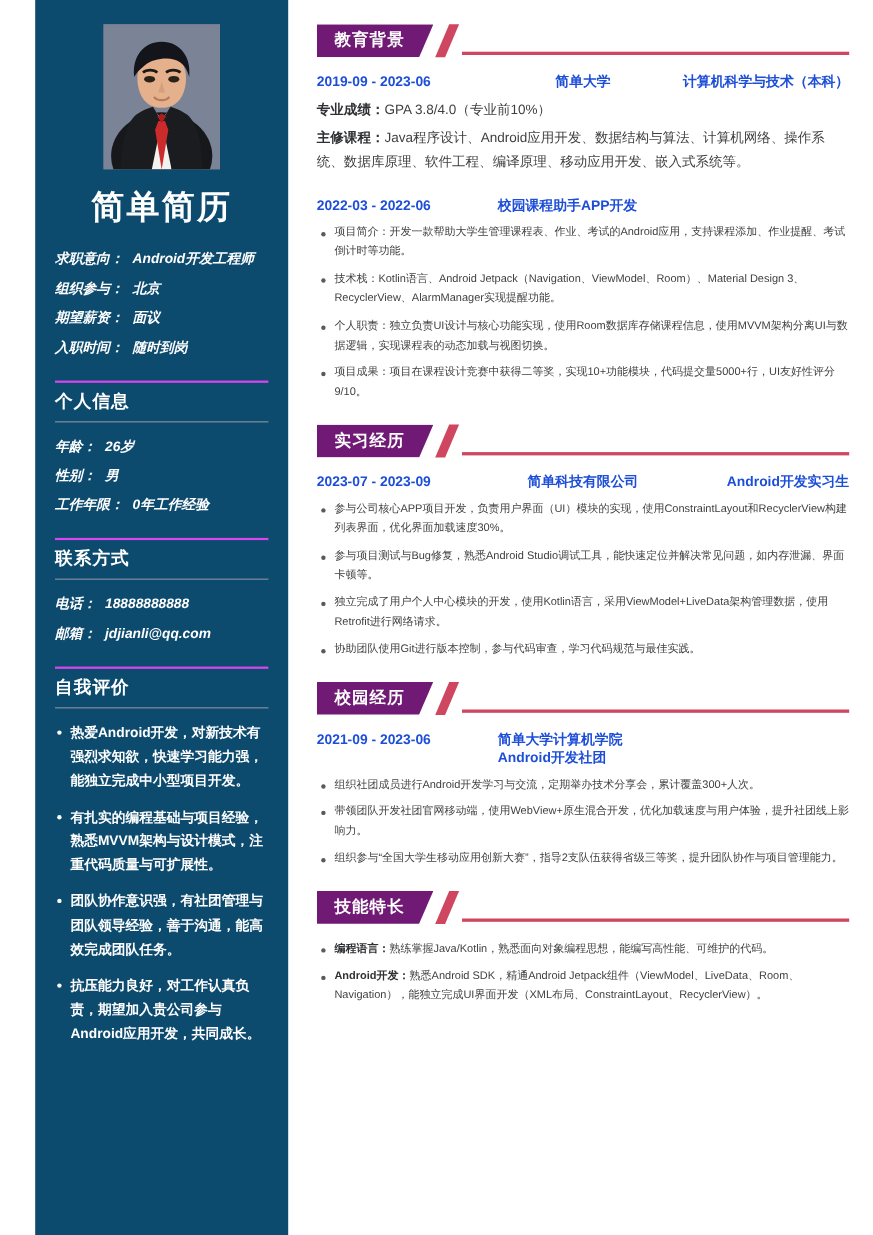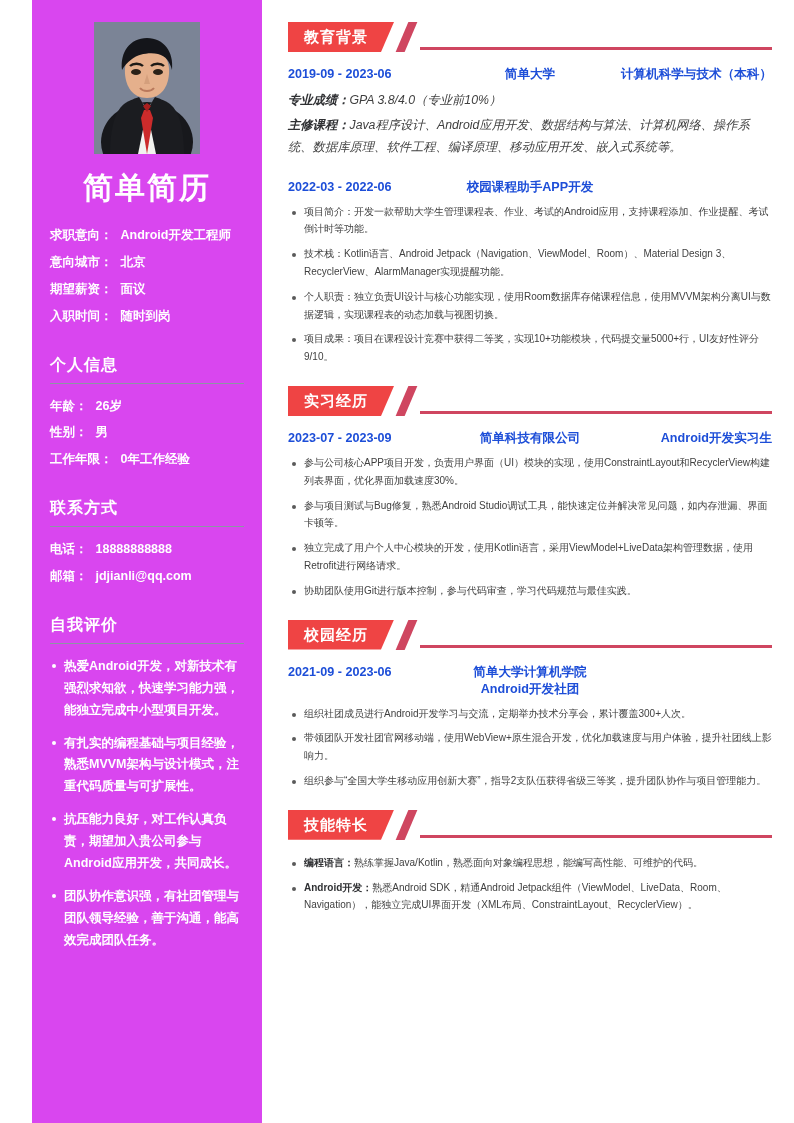--- a/index.html
+++ b/index.html
@@ -21,21 +21,21 @@
     background: #ffffff;
     display: flex;
     box-sizing: border-box;
     padding: 0 0 0 32px;
   }
 
   
   .sidebar {
     width: 230px;
     flex: 0 0 230px;
-    background: #d946ef;
+    background: #0c4a6e;
     color: #ffffff;
     box-sizing: border-box;
     padding: 22px 18px 20px 18px;
   }
   .photo-wrap {
     display: flex;
     justify-content: center;
     margin-bottom: 14px;
   }
   .photo {
@@ -56,20 +56,21 @@
     margin: 2px 0 16px 0;
     color: #ffffff;
   }
 
   .kv {
     display: flex;
     font-size: 12.5px;
     line-height: 1.75;
     margin-bottom: 5px;
     color: #eceef2;
+    font-style: italic;
   }
   .kv .k {
     font-weight: bold;
     white-space: nowrap;
     flex: 0 0 auto;
     color: #ffffff;
   }
   .kv .v {
     font-weight: bold;
     margin-left: 8px;
@@ -122,21 +123,21 @@
   .sec-head {
     position: relative;
     height: 30px;
     margin-bottom: 14px;
   }
   .sec-head .tag {
     position: absolute;
     left: 0;
     top: 0;
     height: 30px;
-    background: #ef4444;
+    background: #701a75;
     color: #ffffff;
     font-size: 15px;
     font-weight: bold;
     letter-spacing: 1px;
     line-height: 30px;
     padding: 0 26px 0 16px;
     clip-path: polygon(0 0, 100% 0, calc(100% - 13px) 100%, 0 100%);
   }
   .sec-head .slash {
     position: absolute;
@@ -160,29 +161,28 @@
     display: flex;
     align-items: baseline;
     font-size: 12.6px;
     font-weight: bold;
     color: #1d4ed8;
     margin-bottom: 7px;
   }
   .meta-row .m-date { flex: 0 0 34%; text-align: left; }
   .meta-row .m-org  { flex: 1 1 auto; text-align: center; }
   .meta-row .m-role { flex: 0 0 34%; text-align: right; }
-  .meta-row.two .m-org { text-align: center; }
+  .meta-row.two .m-org { text-align: left; }
   .meta-row.two .m-role { flex: 0 0 34%; }
 
   .line {
     font-size: 12.3px;
     line-height: 1.78;
     color: #3f3f3f;
     margin: 0 0 3px 0;
-    font-style: italic;
   }
   .line b { color: #2f3033; }
 
   ul.bullets {
     margin: 0;
     padding: 0 0 0 16px;
     list-style: none;
   }
   ul.bullets > li {
     position: relative;
@@ -233,21 +233,21 @@
     </div>
 
     <div class="resume-title">简单简历</div>
 
     <div>
       <div class="kv">
         <span class="k">求职意向：</span>
         <span class="v">Android开发工程师</span>
       </div>
       <div class="kv">
-        <span class="k">意向城市：</span>
+        <span class="k">组织参与：</span>
         <span class="v">北京</span>
       </div>
       <div class="kv">
         <span class="k">期望薪资：</span>
         <span class="v">面议</span>
       </div>
       <div class="kv">
         <span class="k">入职时间：</span>
         <span class="v">随时到岗</span>
       </div>
@@ -279,22 +279,22 @@
         <span class="k">邮箱：</span>
         <span class="v">jdjianli@qq.com</span>
       </div>
     </section>
 
     <section class="side-section">
       <div class="side-head">自我评价</div>
       <ul class="side-list">
         <li>热爱Android开发，对新技术有强烈求知欲，快速学习能力强，能独立完成中小型项目开发。</li>
         <li>有扎实的编程基础与项目经验，熟悉MVVM架构与设计模式，注重代码质量与可扩展性。</li>
+        <li>团队协作意识强，有社团管理与团队领导经验，善于沟通，能高效完成团队任务。</li>
         <li>抗压能力良好，对工作认真负责，期望加入贵公司参与Android应用开发，共同成长。</li>
-        <li>团队协作意识强，有社团管理与团队领导经验，善于沟通，能高效完成团队任务。</li>
       </ul>
     </section>
 
   </aside>
 
   <main class="main">
 
     <section class="block">
       <div class="sec-head">
         <span class="tag">教育背景</span>

